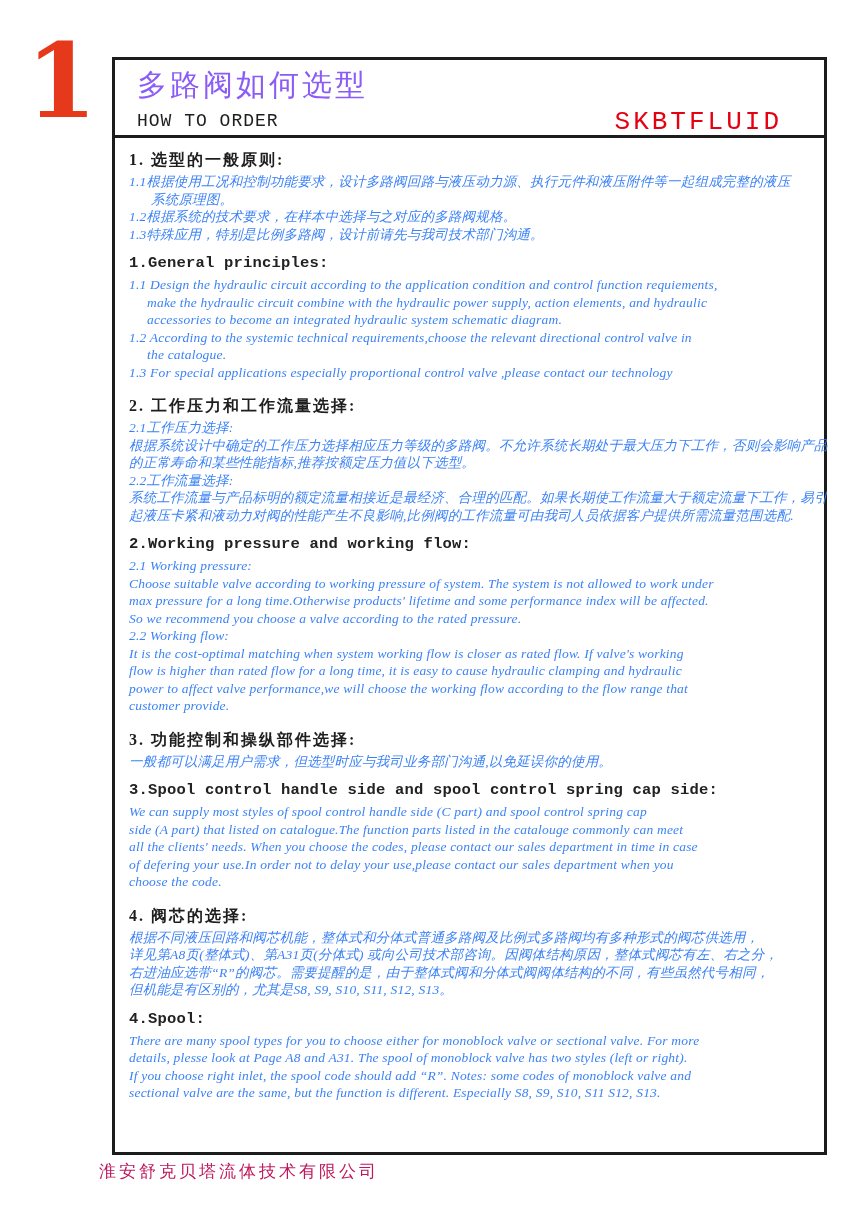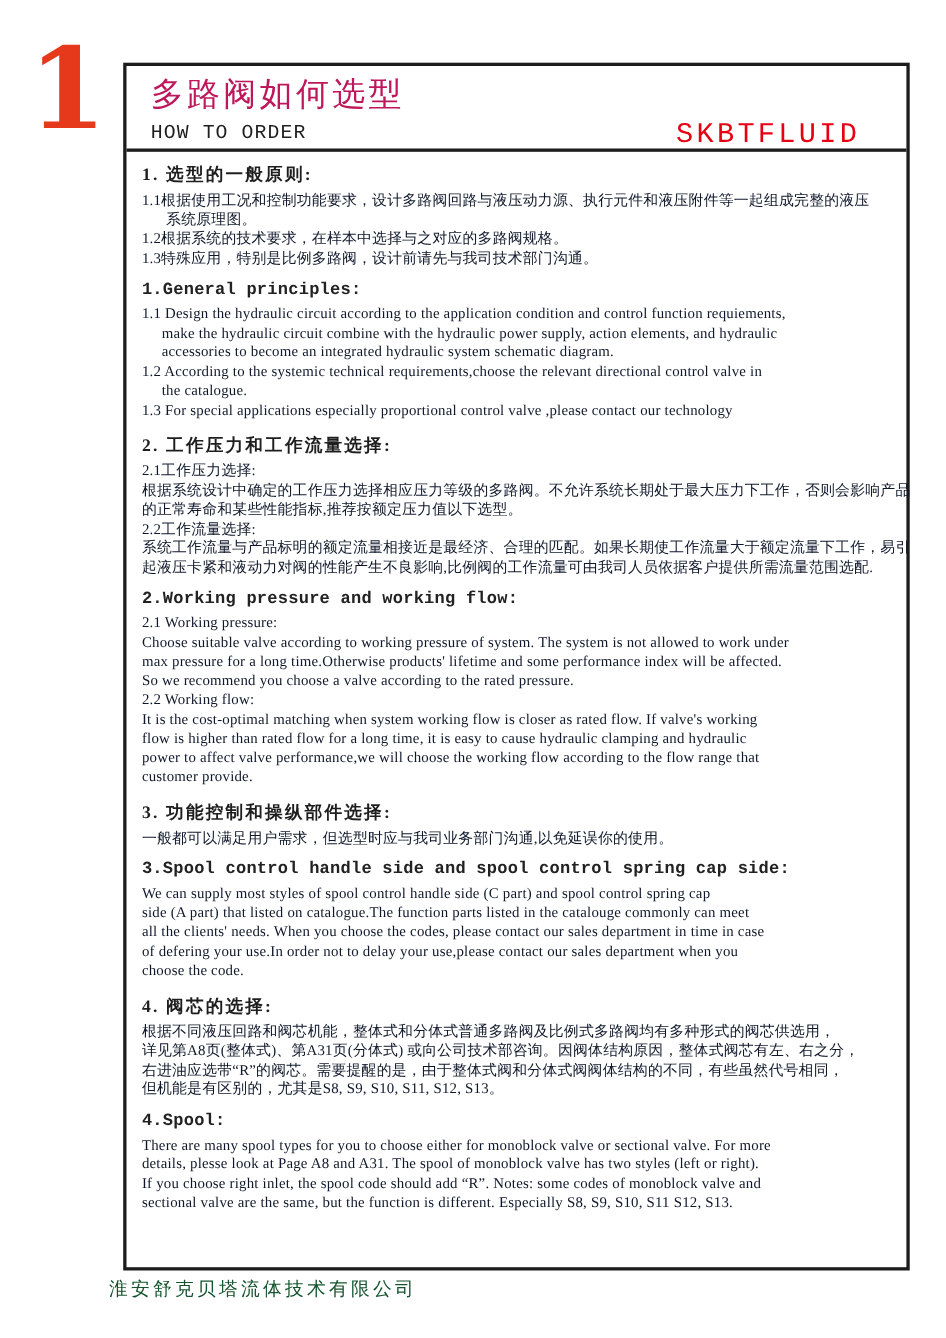--- a/index.html
+++ b/index.html
@@ -25,21 +25,21 @@
     border: 3px solid #1c1c1c;
     background: #ffffff;
   }
   .hdr {
     height: 78px;
     border-bottom: 3px solid #1c1c1c;
     display: flex; align-items: center;
     padding: 0 42px 0 22px;
   }
   .hdr-left { flex: 1; }
-  .title-zh { font-size: 30px; letter-spacing: 3px; color: #be185d; }
+  .title-zh { font-size: 30px; letter-spacing: 3px; color: #8b5cf6; }
   .title-en {
     margin-top: 5px;
     font-family: "Liberation Mono", "DejaVu Sans Mono", monospace;
     font-size: 18px; letter-spacing: 1px; color: #1e1e1e;
   }
   .brand {
     font-family: Liberation Mono, monospace;
     font-size: 26px; letter-spacing: 3px;
     color: #e50012;
     margin-top: 48px;
@@ -54,27 +54,28 @@
   .en-h {
     margin: 10px 0 3px;
     font-family: "Liberation Mono", "DejaVu Sans Mono", monospace;
     font-size: 15.5px; font-weight: 600; letter-spacing: 0.2px;
     line-height: 20px; color: #222222;
   }
   .line {
     font-size: 13.5px; line-height: 17.5px;
     letter-spacing: 0.2px;
     white-space: nowrap;
-    color: #0f172a;
+    color: #3b82f6;
+    font-style: italic;
   }
   .ind-zh { padding-left: 22px; }
   .ind-en { padding-left: 18px; }
   .footer {
     position: absolute; left: 99px; top: 1160px;
-    font-size: 17px; letter-spacing: 3px; color: #14532d; text-align: right;
+    font-size: 17px; letter-spacing: 3px; color: #be185d; text-align: right;
   }
 </style>
 </head>
 <body>
 
 <div class="page-num">1</div>
 
 <div class="frame">
 
   <div class="hdr">

